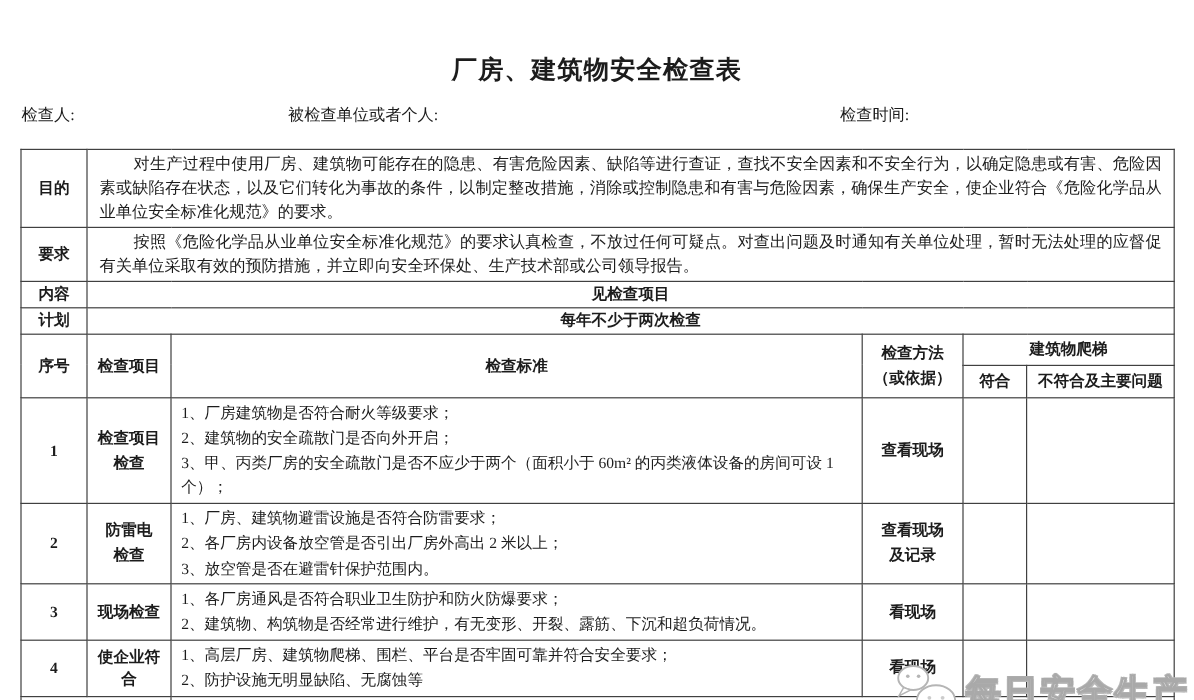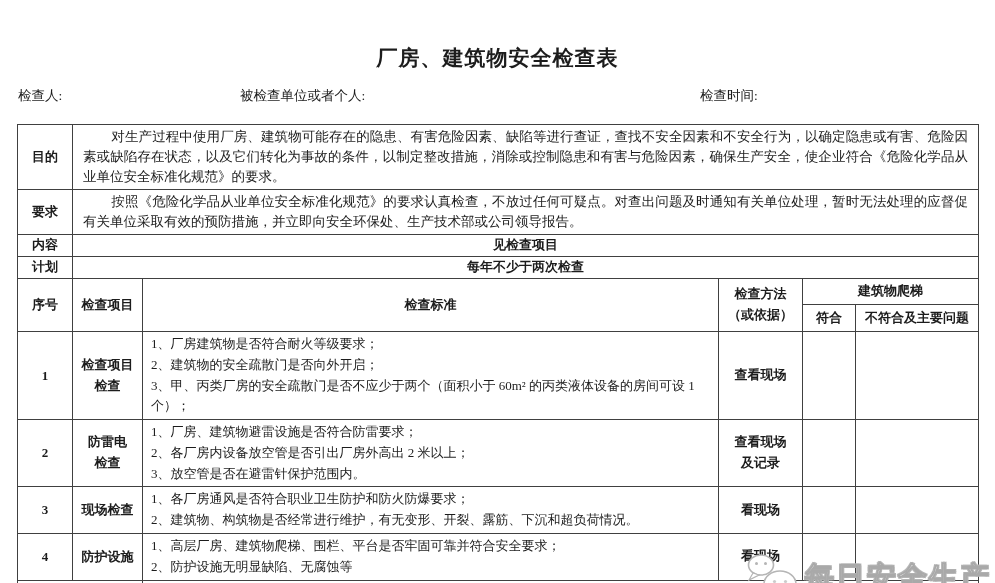--- a/index.html
+++ b/index.html
@@ -175,21 +175,21 @@
         <td class="lbl">3</td>
         <td class="lbl">现场检查</td>
         <td class="std">1、各厂房通风是否符合职业卫生防护和防火防爆要求；
 2、建筑物、构筑物是否经常进行维护，有无变形、开裂、露筋、下沉和超负荷情况。</td>
         <td class="lbl preline">看现场</td>
         <td class="lbl"></td>
         <td class="lbl"></td>
       </tr>
       <tr class="h45">
         <td class="lbl">4</td>
-        <td class="lbl">防护设施</td>
+        <td class="lbl">使企业符合</td>
         <td class="std">1、高层厂房、建筑物爬梯、围栏、平台是否牢固可靠并符合安全要求；
 2、防护设施无明显缺陷、无腐蚀等</td>
         <td class="lbl preline">看现场</td>
         <td class="lbl"></td>
         <td class="lbl"></td>
       </tr>
 
       <tr class="h35">
         <td colspan="2" class="lbl preline tight">检查与责任制挂钩
 记　录</td>

